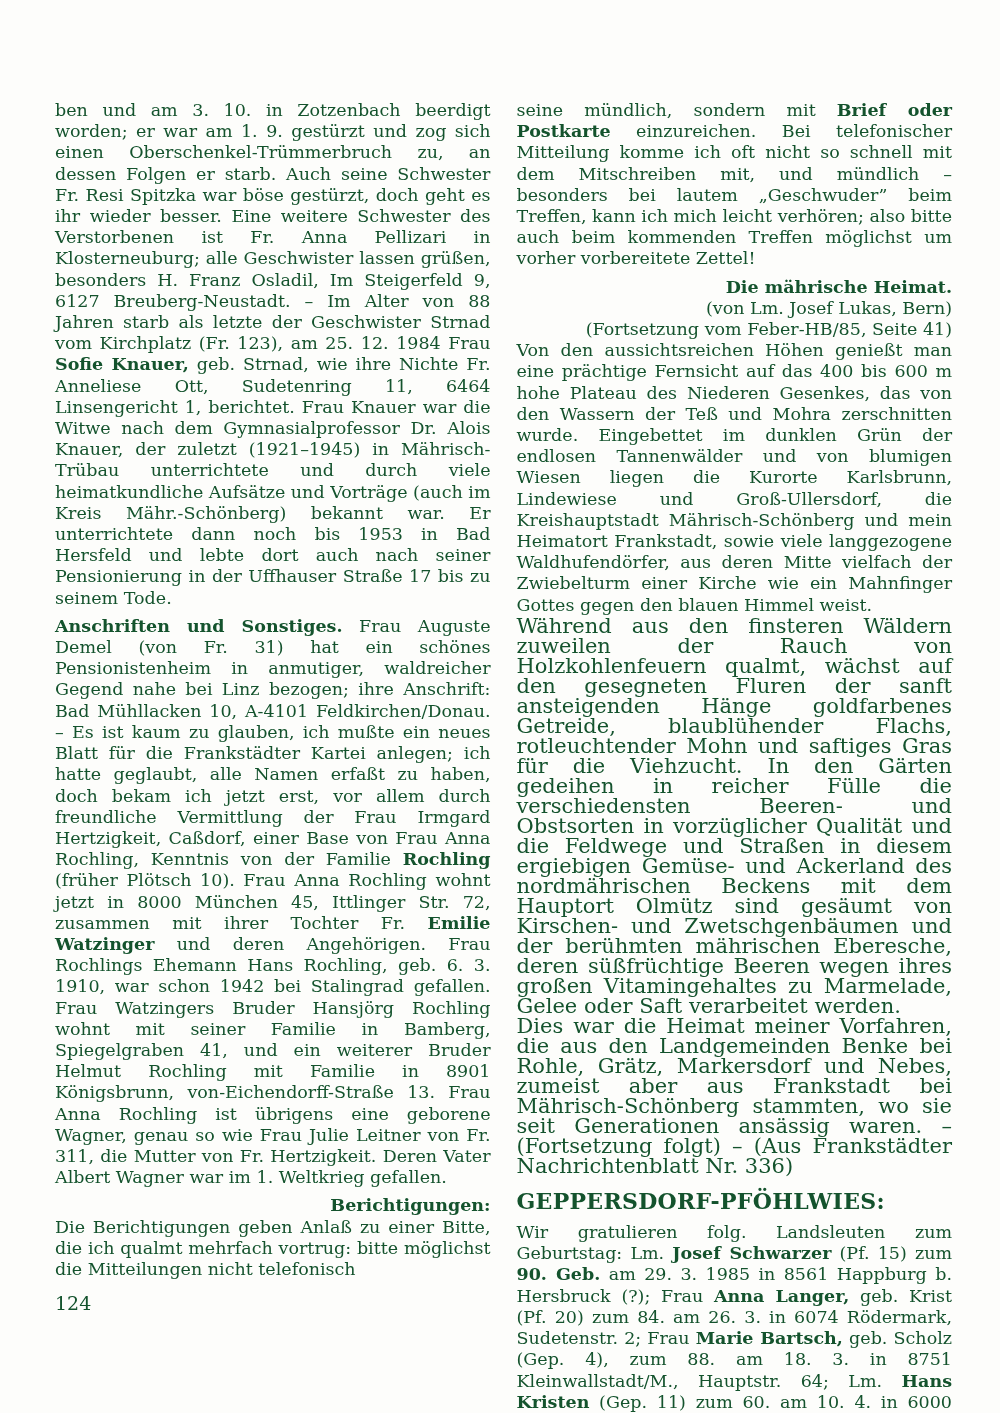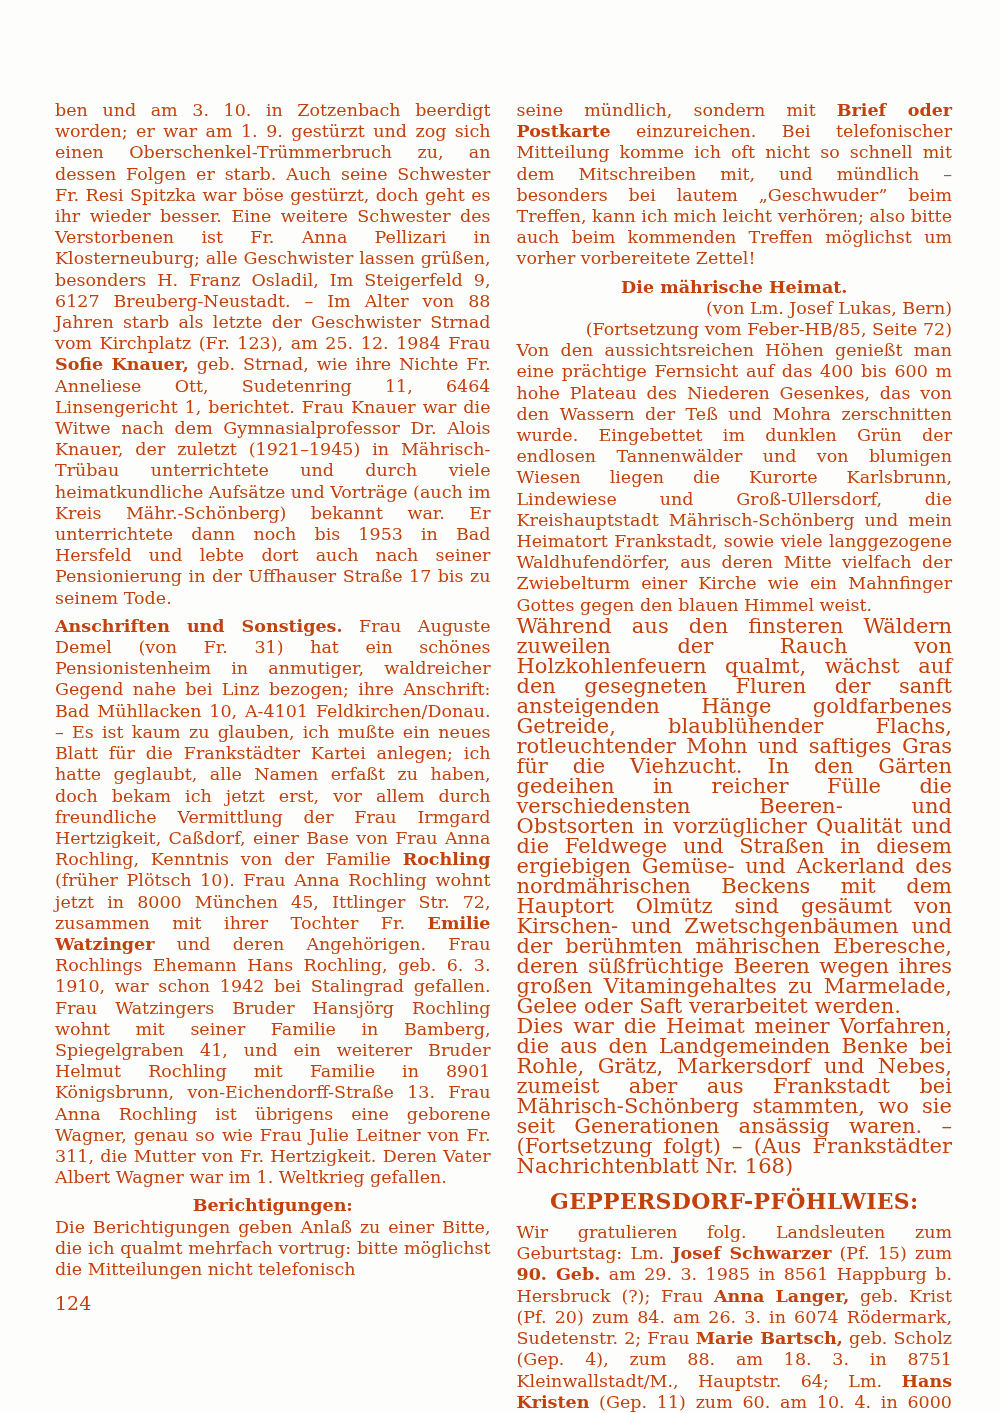--- a/index.html
+++ b/index.html
@@ -5,21 +5,21 @@
   html, body {
     margin: 0;
     padding: 0;
     background: #fdfdfb;
   }
   .page {
     position: relative;
     width: 1000px;
     height: 1413px;
     background: #fdfdfb;
-    color: #c2410c;
+    color: #14532d;
     font-family: "DejaVu Serif", "Liberation Serif", serif;
     overflow: hidden;
   }
   .columns {
     position: absolute;
     left: 55px;
     top: 100px;
     width: 897px;
     display: flex;
     gap: 26px;
@@ -29,36 +29,36 @@
     text-align: justify;
     font-size: 17.5px;
     line-height: 21.2px;
     hyphens: auto;
     -webkit-hyphens: auto;
   }
   .col p { margin: 0; }
   .col p.gap { margin-top: 7px; }
   .heading {
     font-weight: bold;
-    text-align: center;
+    text-align: right;
   }
   .byline {
     text-align: right;
   }
   .small {
     font-size: 21px;
     line-height: 20px;
   }
   .heading-large {
     font-weight: bold;
     font-size: 22px;
     letter-spacing: 0.3px;
     margin-top: 15px !important;
     margin-bottom: 10px !important;
-    text-align: center;
+    text-align: left;
   }
   b { font-weight: bold; }
   .page-number {
     position: absolute;
     left: 55px;
     top: 1292px;
     font-size: 19px;
     text-align: right;
   }
 </style>
@@ -70,22 +70,22 @@
     <div class="col" lang="de">
         <p class="paragraph"><span>ben und am 3. 10. in Zotzenbach beerdigt worden; er war am 1. 9. gestürzt und zog sich einen Oberschenkel-Trümmerbruch zu, an dessen Folgen er starb. Auch seine Schwester Fr. Resi Spitzka war böse gestürzt, doch geht es ihr wieder besser. Eine weitere Schwester des Verstorbenen ist Fr. Anna Pellizari in Klosterneuburg; alle Geschwister lassen grüßen, besonders H. Franz Osladil, Im Steigerfeld 9, 6127 Breuberg-Neustadt. – Im Alter von 88 Jahren starb als letzte der Geschwister Strnad vom Kirchplatz (Fr. 123), am 25. 12. 1984 Frau </span><b>Sofie Knauer,</b><span> geb. Strnad, wie ihre Nichte Fr. Anneliese Ott, Sudetenring 11, 6464 Linsengericht 1, berichtet. Frau Knauer war die Witwe nach dem Gymnasialprofessor Dr. Alois Knauer, der zuletzt (1921–1945) in Mährisch-Trübau unterrichtete und durch viele heimatkundliche Aufsätze und Vorträge (auch im Kreis Mähr.-Schönberg) bekannt war. Er unterrichtete dann noch bis 1953 in Bad Hersfeld und lebte dort auch nach seiner Pensionierung in der Uffhauser Straße 17 bis zu seinem Tode.</span></p>
         <p class="paragraph gap"><b>Anschriften und Sonstiges.</b><span> Frau Auguste Demel (von Fr. 31) hat ein schönes Pensionistenheim in anmutiger, waldreicher Gegend nahe bei Linz bezogen; ihre Anschrift: Bad Mühllacken 10, A-4101 Feldkirchen/Donau. – Es ist kaum zu glauben, ich mußte ein neues Blatt für die Frankstädter Kartei anlegen; ich hatte geglaubt, alle Namen erfaßt zu haben, doch bekam ich jetzt erst, vor allem durch freundliche Vermittlung der Frau Irmgard Hertzigkeit, Caßdorf, einer Base von Frau Anna Rochling, Kenntnis von der Familie </span><b>Rochling</b><span> (früher Plötsch 10). Frau Anna Rochling wohnt jetzt in 8000 München 45, Ittlinger Str. 72, zusammen mit ihrer Tochter Fr. </span><b>Emilie Watzinger</b><span> und deren Angehörigen. Frau Rochlings Ehemann Hans Rochling, geb. 6. 3. 1910, war schon 1942 bei Stalingrad gefallen. Frau Watzingers Bruder Hansjörg Rochling wohnt mit seiner Familie in Bamberg, Spiegelgraben 41, und ein weiterer Bruder Helmut Rochling mit Familie in 8901 Königsbrunn, von-Eichendorff-Straße 13. Frau Anna Rochling ist übrigens eine geborene Wagner, genau so wie Frau Julie Leitner von Fr. 311, die Mutter von Fr. Hertzigkeit. Deren Vater Albert Wagner war im 1. Weltkrieg gefallen.</span></p>
         <p class="heading gap"><b>Berichtigungen:</b></p>
         <p class="paragraph"><span>Die Berichtigungen geben Anlaß zu einer Bitte, die ich qualmt mehrfach vortrug: bitte möglichst die Mitteilungen nicht telefonisch</span></p>
       </div>
     <div class="col" lang="de">
         <p class="paragraph"><span>seine mündlich, sondern mit </span><b>Brief oder Postkarte</b><span> einzureichen. Bei telefonischer Mitteilung komme ich oft nicht so schnell mit dem Mitschreiben mit, und mündlich – besonders bei lautem „Geschwuder” beim Treffen, kann ich mich leicht verhören; also bitte auch beim kommenden Treffen möglichst um vorher vorbereitete Zettel!</span></p>
         <p class="heading gap"><b>Die mährische Heimat.</b></p>
         <p class="byline"><span>(von Lm. Josef Lukas, Bern)</span></p>
-        <p class="byline"><span>(Fortsetzung vom Feber-HB/85, Seite 72)</span></p>
+        <p class="byline"><span>(Fortsetzung vom Feber-HB/85, Seite 41)</span></p>
         <p class="paragraph"><span>Von den aussichtsreichen Höhen genießt man eine prächtige Fernsicht auf das 400 bis 600 m hohe Plateau des Niederen Gesenkes, das von den Wassern der Teß und Mohra zerschnitten wurde. Eingebettet im dunklen Grün der endlosen Tannenwälder und von blumigen Wiesen liegen die Kurorte Karlsbrunn, Lindewiese und Groß-Ullersdorf, die Kreishauptstadt Mährisch-Schönberg und mein Heimatort Frankstadt, sowie viele langgezogene Waldhufendörfer, aus deren Mitte vielfach der Zwiebelturm einer Kirche wie ein Mahnfinger Gottes gegen den blauen Himmel weist.</span></p>
         <p class="paragraph small"><span>Während aus den finsteren Wäldern zuweilen der Rauch von Holzkohlenfeuern qualmt, wächst auf den gesegneten Fluren der sanft ansteigenden Hänge goldfarbenes Getreide, blaublühender Flachs, rotleuchtender Mohn und saftiges Gras für die Viehzucht. In den Gärten gedeihen in reicher Fülle die verschiedensten Beeren- und Obstsorten in vorzüglicher Qualität und die Feldwege und Straßen in diesem ergiebigen Gemüse- und Ackerland des nordmährischen Beckens mit dem Hauptort Olmütz sind gesäumt von Kirschen- und Zwetschgenbäumen und der berühmten mährischen Eberesche, deren süßfrüchtige Beeren wegen ihres großen Vitamingehaltes zu Marmelade, Gelee oder Saft verarbeitet werden.</span></p>
-        <p class="paragraph small"><span>Dies war die Heimat meiner Vorfahren, die aus den Landgemeinden Benke bei Rohle, Grätz, Markersdorf und Nebes, zumeist aber aus Frankstadt bei Mährisch-Schönberg stammten, wo sie seit Generationen ansässig waren. – (Fortsetzung folgt) – (Aus Frankstädter Nachrichtenblatt Nr. 168)</span></p>
+        <p class="paragraph small"><span>Dies war die Heimat meiner Vorfahren, die aus den Landgemeinden Benke bei Rohle, Grätz, Markersdorf und Nebes, zumeist aber aus Frankstadt bei Mährisch-Schönberg stammten, wo sie seit Generationen ansässig waren. – (Fortsetzung folgt) – (Aus Frankstädter Nachrichtenblatt Nr. 336)</span></p>
         <p class="heading-large"><b>GEPPERSDORF-PFÖHLWIES:</b></p>
         <p class="paragraph"><span>Wir gratulieren folg. Landsleuten zum Geburtstag: Lm. </span><b>Josef Schwarzer</b><span> (Pf. 15) zum </span><b>90. Geb.</b><span> am 29. 3. 1985 in 8561 Happburg b. Hersbruck (?); Frau </span><b>Anna Langer,</b><span> geb. Krist (Pf. 20) zum 84. am 26. 3. in 6074 Rödermark, Sudetenstr. 2; Frau </span><b>Marie Bartsch,</b><span> geb. Scholz (Gep. 4), zum 88. am 18. 3. in 8751 Kleinwallstadt/M., Hauptstr. 64; Lm. </span><b>Hans Kristen</b><span> (Gep. 11) zum 60. am 10. 4. in 6000 Frankfurt/M., Rhönstr. 10 (?); Frau </span><b>Marie Bartel,</b><span> geb. Mach (Gep. 19), zum 84. am 16. 3.</span></p>
       </div>
   </div>
   <div class="page-number">124</div>
 </div>
 
 </body></html>

